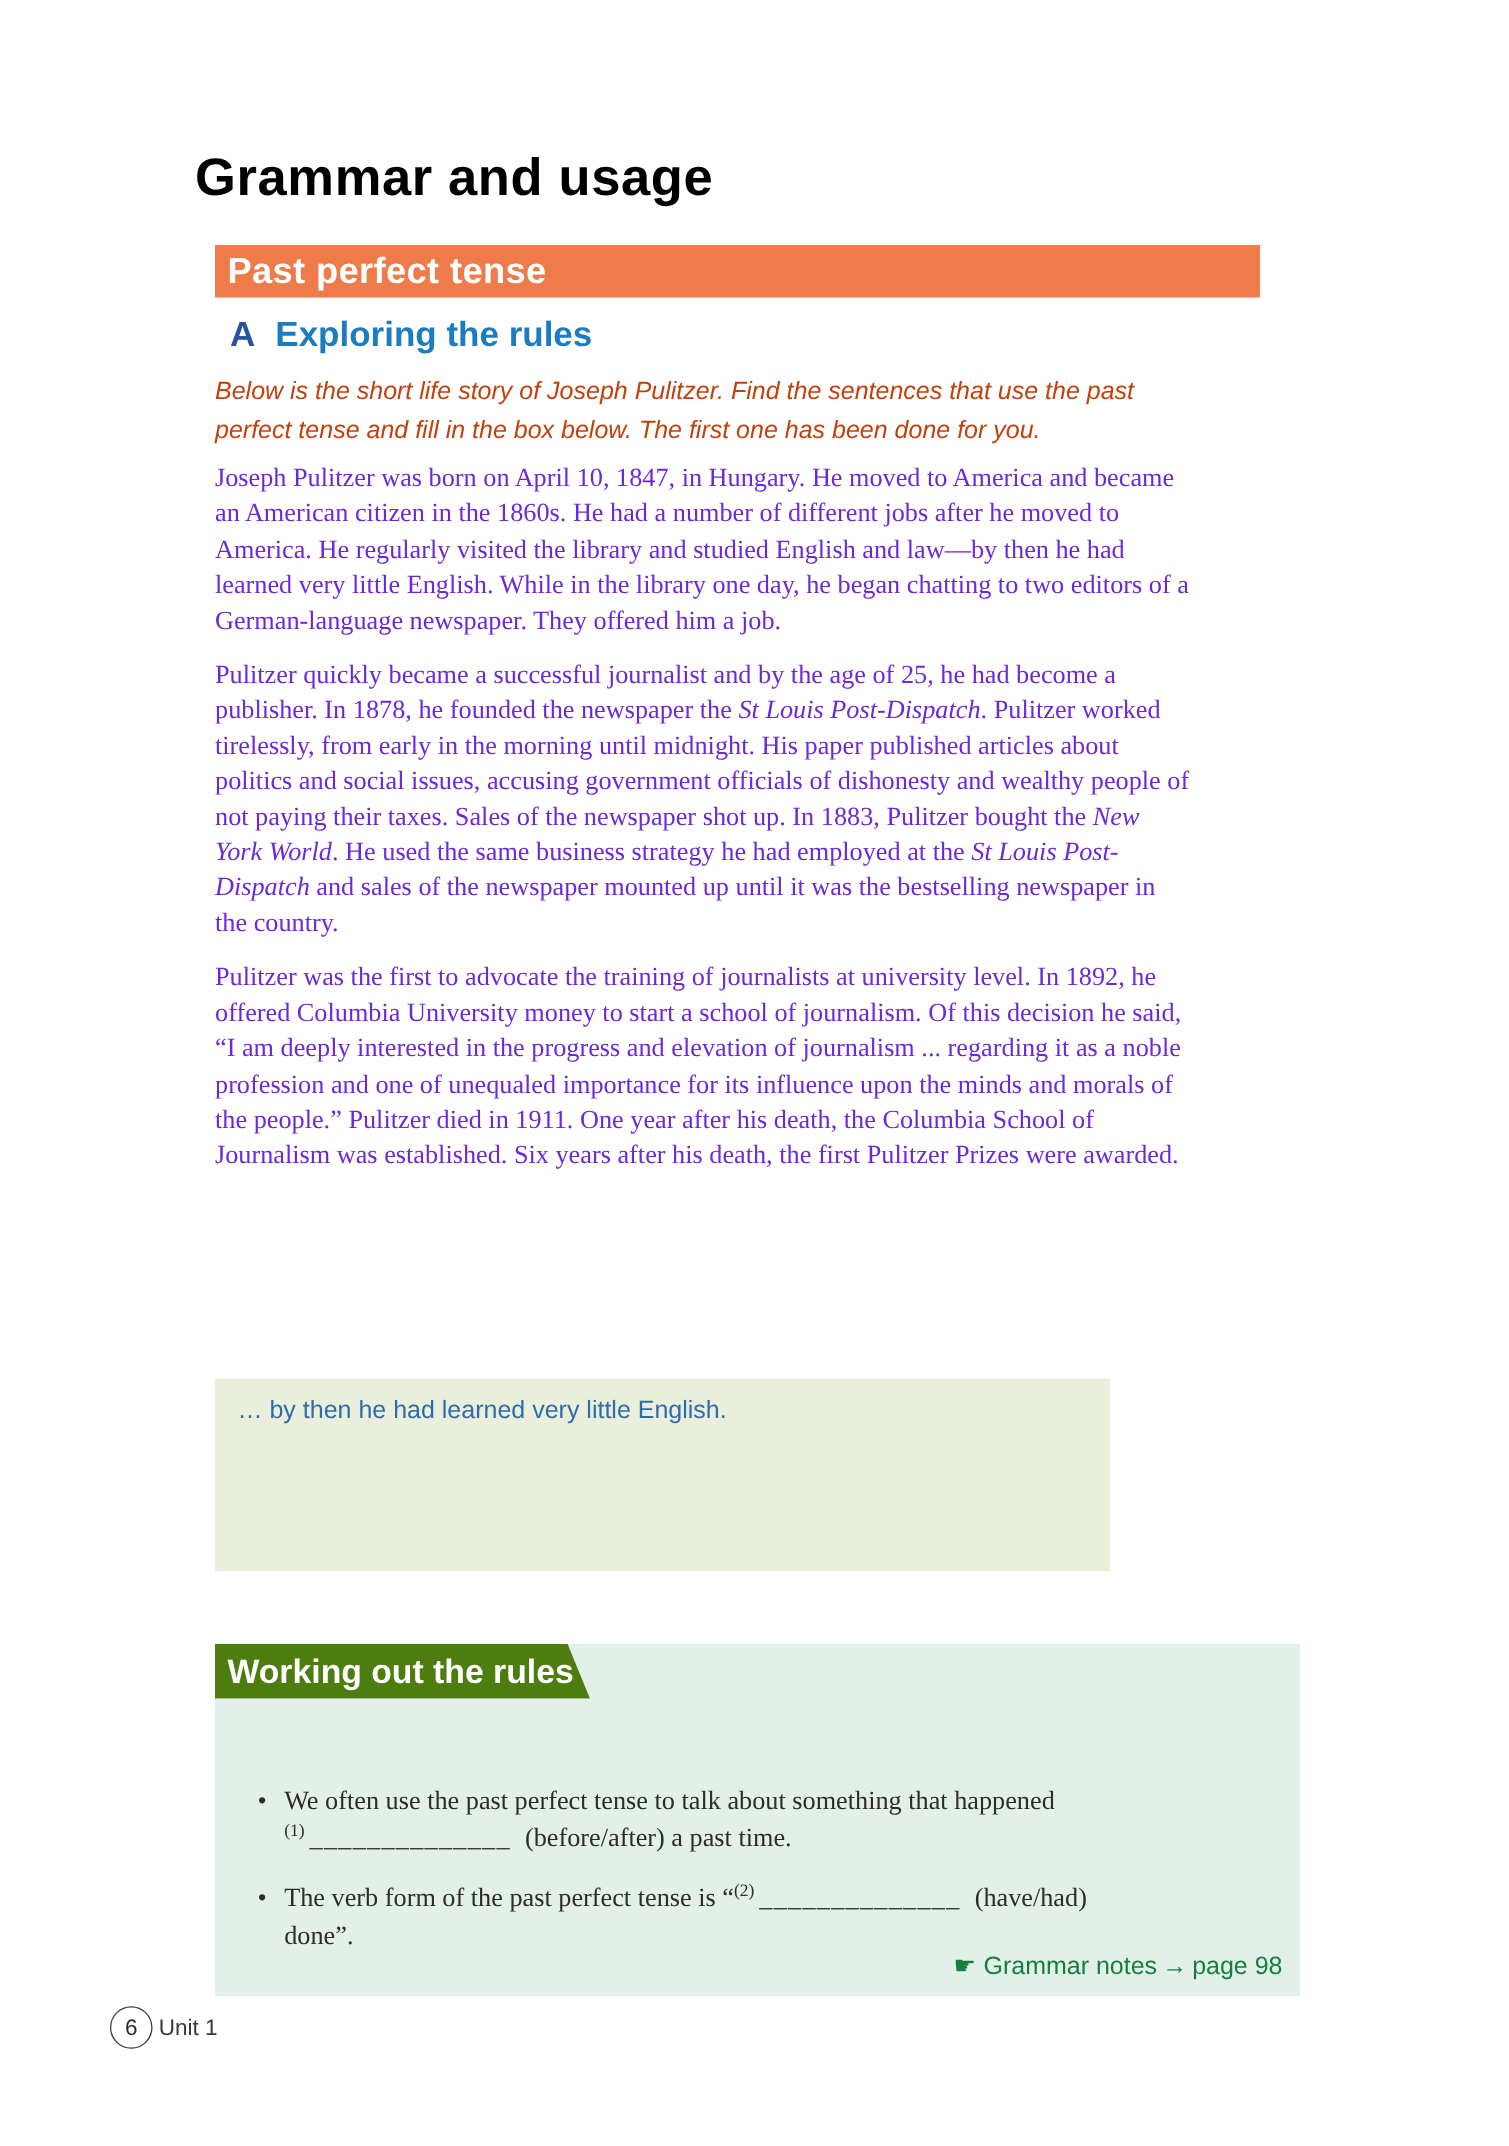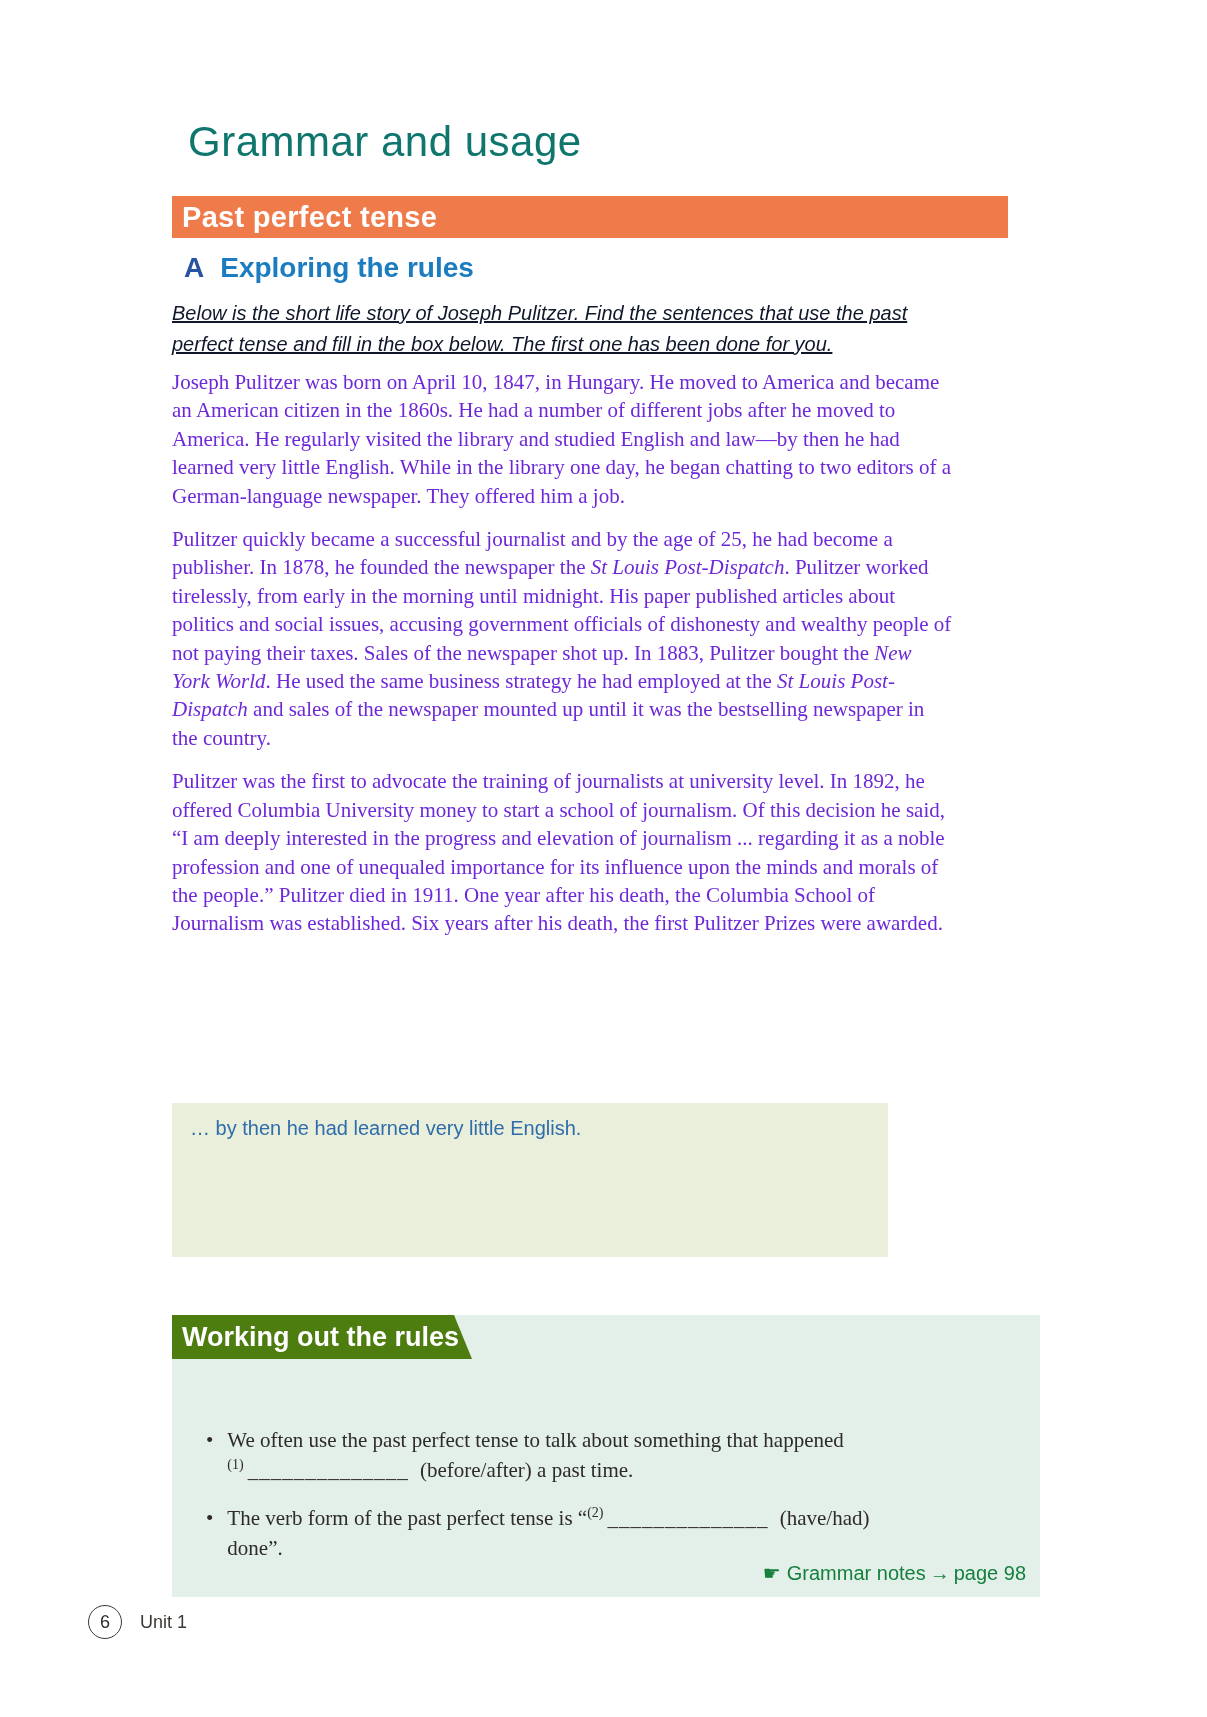--- a/index.html
+++ b/index.html
@@ -8,24 +8,24 @@
     position:relative;
     width:1207px; height:1717px;
     background:#ffffff;
     overflow:hidden;
     font-family:"Liberation Serif", serif;
     color:#2e2b28;
   }
 
   
   .main-title {
-    position:absolute; left:188px; top:118px;
+    position:absolute; left:156px; top:118px;
     font-family:"Liberation Sans", sans-serif;
-    font-weight:normal; font-size:42px; letter-spacing:0.5px;
-    color:#0f766e;
+    font-weight:bold; font-size:42px; letter-spacing:0.5px;
+    color:#000000;
   }
   .topic-banner {
     position:absolute; left:172px; top:196px;
     width:836px; height:42px;
     background:#ef7b4b;
     display:flex; align-items:center;
     padding-left:10px;
   }
   .topic-banner .banner-text {
     font-family:"Liberation Sans", sans-serif;
@@ -38,22 +38,21 @@
     font-weight:bold; font-size:28px;margin-left:12px;
   }
   .section-heading .sec-letter { color:#27549f; margin-right:16px; }
   .section-heading .sec-title  { color:#1b7cc0; }
 
   
   .instructions {
     position:absolute; left:172px; top:298px; width:790px;
     font-family:"Liberation Sans", sans-serif;
     font-style:italic; font-size:20px; line-height:1.55;
-    color:#0f172a;
-    text-decoration:underline;
+    color:#c2410c;
   }
 
   
   .story {
     position:absolute; left:172px; top:368px; width:782px;
   }
   .story p {
     font-size:21px; line-height:28.4px;
     margin-bottom:15px;
     color:#6d28d9;
@@ -111,21 +110,21 @@
   .footer {
     position:absolute; left:88px; top:1605px;
     display:flex; align-items:center;
     font-family:"Liberation Sans", sans-serif;
   }
   .page-circle {
     width:34px; height:34px; border:1.5px solid #3d3833; border-radius:50%;
     display:flex; align-items:center; justify-content:center;
     font-size:18px; color:#2e2b28;
   }
-  .unit-label { margin-left:18px; font-size:18px; color:#3d3833; }
+  .unit-label { margin-left:5px; font-size:18px; color:#3d3833; }
 </style>
 </head>
 <body>
 
 <div class="page">
 
   <h1 class="main-title">Grammar and usage</h1>
 
   <div class="topic-banner">
     <span class="banner-text">Past perfect tense</span>

